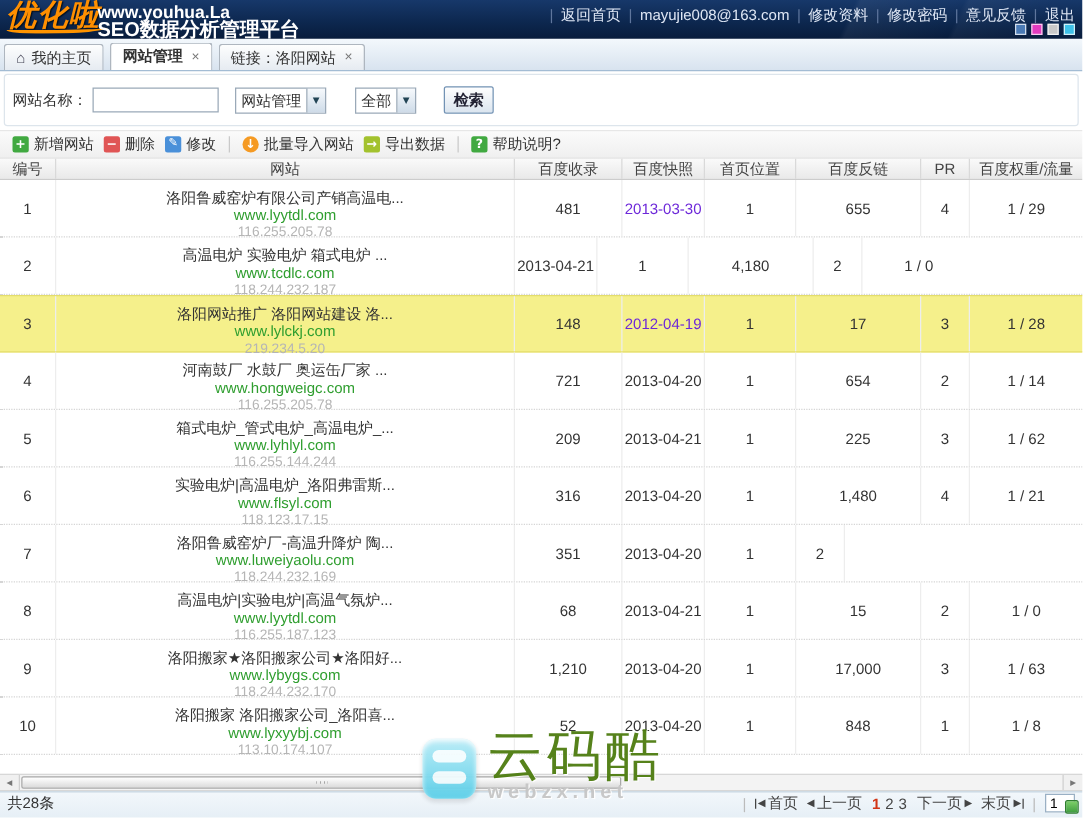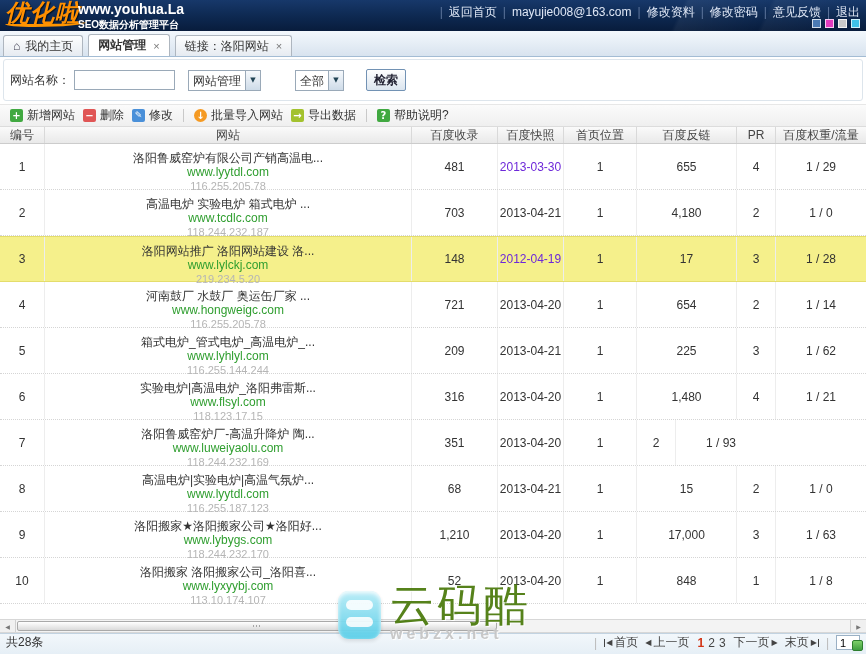--- a/index.html
+++ b/index.html
@@ -6,42 +6,42 @@
 html,body{width:866px;height:654px}
 body{position:relative;overflow:hidden;background:#fff;font-family:"Liberation Sans","DejaVu Sans",sans-serif;font-size:12px;color:#333}
 
 
 .topbar{position:relative;height:31px;background:linear-gradient(180deg,#17386a 0%,#0d2850 55%,#081c3c 100%);overflow:hidden}
 .topbar::after{content:"";position:absolute;right:0;top:0;width:420px;height:100%;background:linear-gradient(115deg,transparent 55%,rgba(255,255,255,.05) 56%,transparent 75%,rgba(255,255,255,.04) 76%,transparent 92%)}
 .logo{position:absolute;left:5px;top:0;font-size:24px;line-height:26px;font-weight:bold;font-style:italic;color:#ff8f00;text-shadow:1px 1px 1px #03101f;letter-spacing:1px;z-index:2}
 .logo::after{content:"";position:absolute;left:0;right:-6px;bottom:-1px;height:5px;border-bottom:3px solid #ff9400;border-radius:0 0 70% 40%}
 .brand{position:absolute;left:78px;top:2px;color:#fff;z-index:2}
 .brand .url{font-size:14px;font-weight:bold;line-height:14px}
-.brand .sub{font-size:10px;font-weight:bold;line-height:13px;margin-top:2px}
+.brand .sub{font-size:16px;font-weight:bold;line-height:13px;margin-top:2px}
 .top-links{position:absolute;right:6px;top:4px;color:#dfe7f5;font-size:12px;z-index:2;white-space:nowrap}
 .top-links .sep{color:#5f769d;margin:0 6px}
 .top-links .tlink{cursor:pointer}
 .squares{position:absolute;right:6px;top:19px;display:flex;gap:4px;z-index:2}
 .sq{width:9px;height:9px;border:1px solid rgba(255,255,255,.75);cursor:pointer}
 
 
 .tabbar{height:26px;background:linear-gradient(180deg,#f3f8fc,#d8e3ef);border-bottom:1px solid #a3bcd4;display:flex;align-items:flex-end;padding-left:3px;gap:5px}
 .tab{height:21px;display:flex;align-items:center;gap:5px;padding:0 9px;border:1px solid #aeb6bf;border-bottom:none;border-radius:3px 3px 0 0;background:linear-gradient(#fdfefe,#e6ebf1);color:#333;position:relative;cursor:pointer;white-space:nowrap}
 .tab.active{background:#fff;font-weight:bold;height:22px}
 .tab .home-ico{font-size:12px;color:#445;line-height:10px}
 .tab .close{color:#777;font-size:11px;font-weight:normal;margin-left:2px;cursor:pointer;line-height:10px}
 
 
 .search-wrap{margin:2px 3px 0 3px;height:42px;border:1px solid #dde5ec;border-radius:3px;display:flex;align-items:center;padding-left:6px}
 .f-label{margin-right:4px}
 .f-input{width:101px;height:20px;border:1px solid #9aa9b8;background:#fff;padding:0 3px;font-size:12px}
 .dd{display:flex;align-items:stretch;height:21px;border:1px solid #9aa9b8;background:#fff;cursor:pointer}
 .dd .txt{padding:2px 4px 0 4px;white-space:nowrap}
 .dd .btn{width:15px;background:linear-gradient(#f6f9fc,#cedbe8);border-left:1px solid #9aa9b8;display:flex;align-items:center;justify-content:center;font-size:7px;color:#245;font-family:"DejaVu Sans",sans-serif}
-.dd1{margin-left:13px}.dd2{margin-left:34px}
+.dd1{margin-left:13px}.dd2{margin-left:23px}
 .search-btn{margin-left:22px;height:22px;padding:0 7px;border:1px solid #7292b4;border-radius:2px;background:linear-gradient(#fefefe,#dbe5ef);font-weight:bold;font-size:12px;cursor:pointer;color:#223}
 
 
 .toolbar{margin-top:3px;height:23px;border-top:1px solid #e7e7e7;border-bottom:1px solid #dcdcdc;background:linear-gradient(#fbfbfb,#efefef);display:flex;align-items:center;padding-left:6px}
 .tbtn{display:flex;align-items:center;gap:4px;padding:0 4px;cursor:pointer;white-space:nowrap}
 .ticon{width:13px;height:13px;border-radius:2px;color:#fff;font-size:10px;line-height:13px;text-align:center;font-weight:bold;font-family:"DejaVu Sans",sans-serif}
 .ic-add{background:#41a941}
 .ic-del{background:#e05555}
 .ic-edit{background:#4a90d9;font-size:9px}
 .ic-imp{background:#f59a23;border-radius:7px}
@@ -195,21 +195,20 @@
       <div class="td c6">4</div>
       <div class="td c7">1 / 29</div>
     </div>
     <div class="trow">
       <div class="td c0">2</div>
       <div class="td c1 site">
         <div class="title">高温电炉 实验电炉 箱式电炉 ...</div>
         <div class="domain">www.tcdlc.com</div>
         <div class="ip">118.244.232.187</div>
       </div>
-      <div class="td c2">703</div>
       <div class="td c3">2013-04-21</div>
       <div class="td c4">1</div>
       <div class="td c5">4,180</div>
       <div class="td c6">2</div>
       <div class="td c7">1 / 0</div>
     </div>
     <div class="trow hl">
       <div class="td c0">3</div>
       <div class="td c1 site">
         <div class="title">洛阳网站推广 洛阳网站建设 洛...</div>
@@ -269,21 +268,20 @@
       <div class="td c0">7</div>
       <div class="td c1 site">
         <div class="title">洛阳鲁威窑炉厂-高温升降炉 陶...</div>
         <div class="domain">www.luweiyaolu.com</div>
         <div class="ip">118.244.232.169</div>
       </div>
       <div class="td c2">351</div>
       <div class="td c3">2013-04-20</div>
       <div class="td c4">1</div>
       <div class="td c6">2</div>
-      <div class="td c7">1 / 93</div>
     </div>
     <div class="trow">
       <div class="td c0">8</div>
       <div class="td c1 site">
         <div class="title">高温电炉|实验电炉|高温气氛炉...</div>
         <div class="domain">www.lyytdl.com</div>
         <div class="ip">116.255.187.123</div>
       </div>
       <div class="td c2">68</div>
       <div class="td c3">2013-04-21</div>

